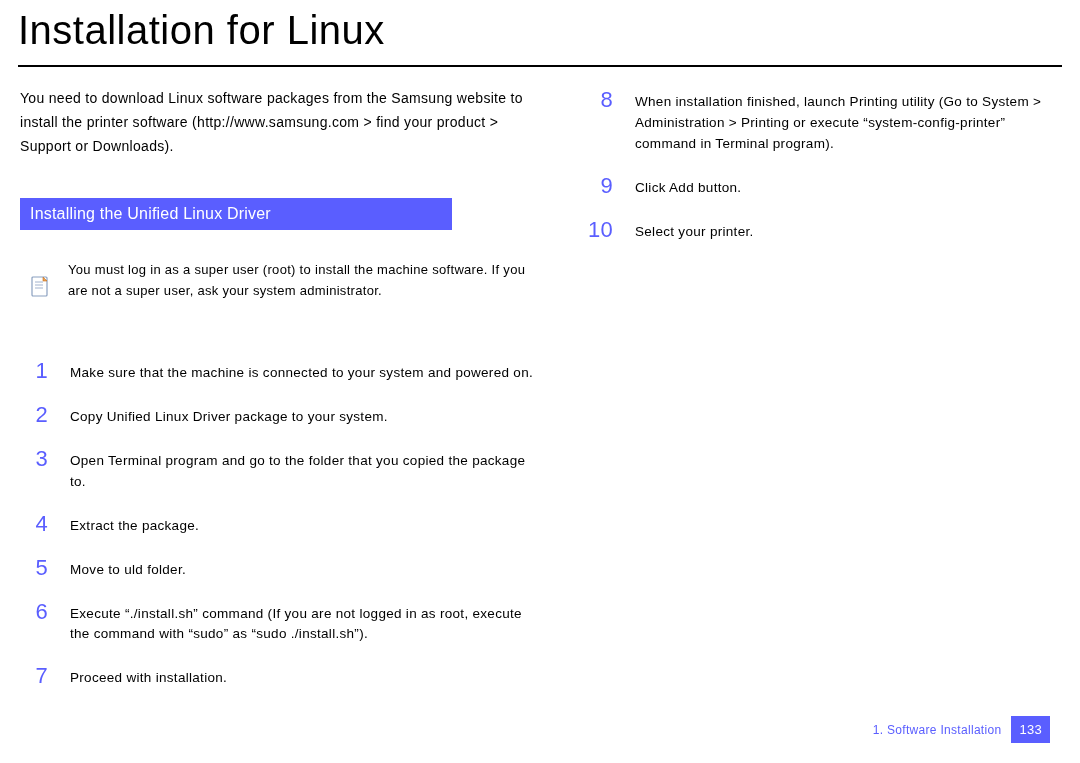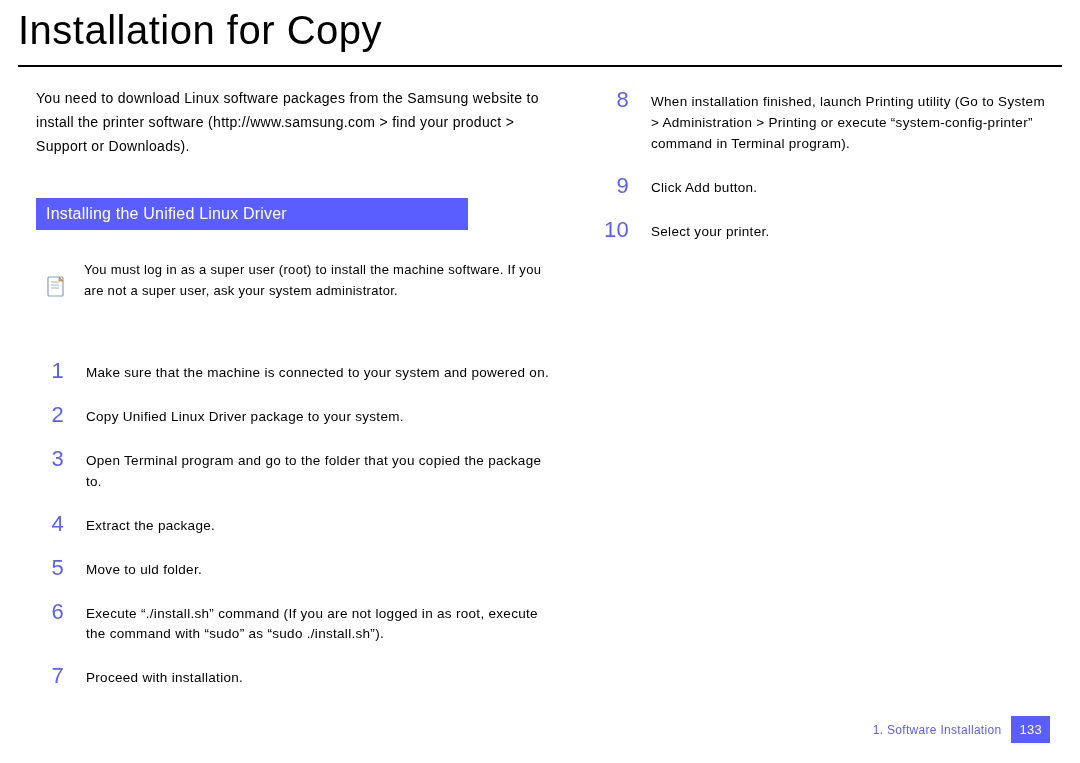--- a/index.html
+++ b/index.html
@@ -20,21 +20,21 @@
       letter-spacing: 0.5px;
     }
     .title-rule {
       border: none;
       height: 2px;
       background: #000;
       margin: 4px 18px 0 18px;
     }
     .content {
       display: flex;
-      padding: 20px 30px 0 36px;
+      padding: 20px 30px 0 20px;
       gap: 40px;
     }
     .col-left { width: 525px; }
     .col-right { flex: 1; padding-top: 2px; }
     .intro {
       font-size: 14px;
       line-height: 1.7;
       margin-bottom: 40px;
     }
     .section-heading {
@@ -92,21 +92,21 @@
     .footer-page {
       background: #5a5eff;
       color: #ffffff;
       padding: 6px 8px;
       font-size: 13px;
     }
   </style>
 </head>
 <body>
 
-<h1 class="page-title">Installation for Copy</h1>
+<h1 class="page-title">Installation for Linux</h1>
 <hr class="title-rule">
 
 <div class="content">
   <div class="col-left">
     <p class="intro">You need to download Linux software packages from the Samsung website to install the printer software (http://www.samsung.com &gt; find your product &gt; Support or Downloads).</p>
 
     <div class="section-heading">Installing the Unified Linux Driver</div>
 
     <div class="note-row">
       <span>

